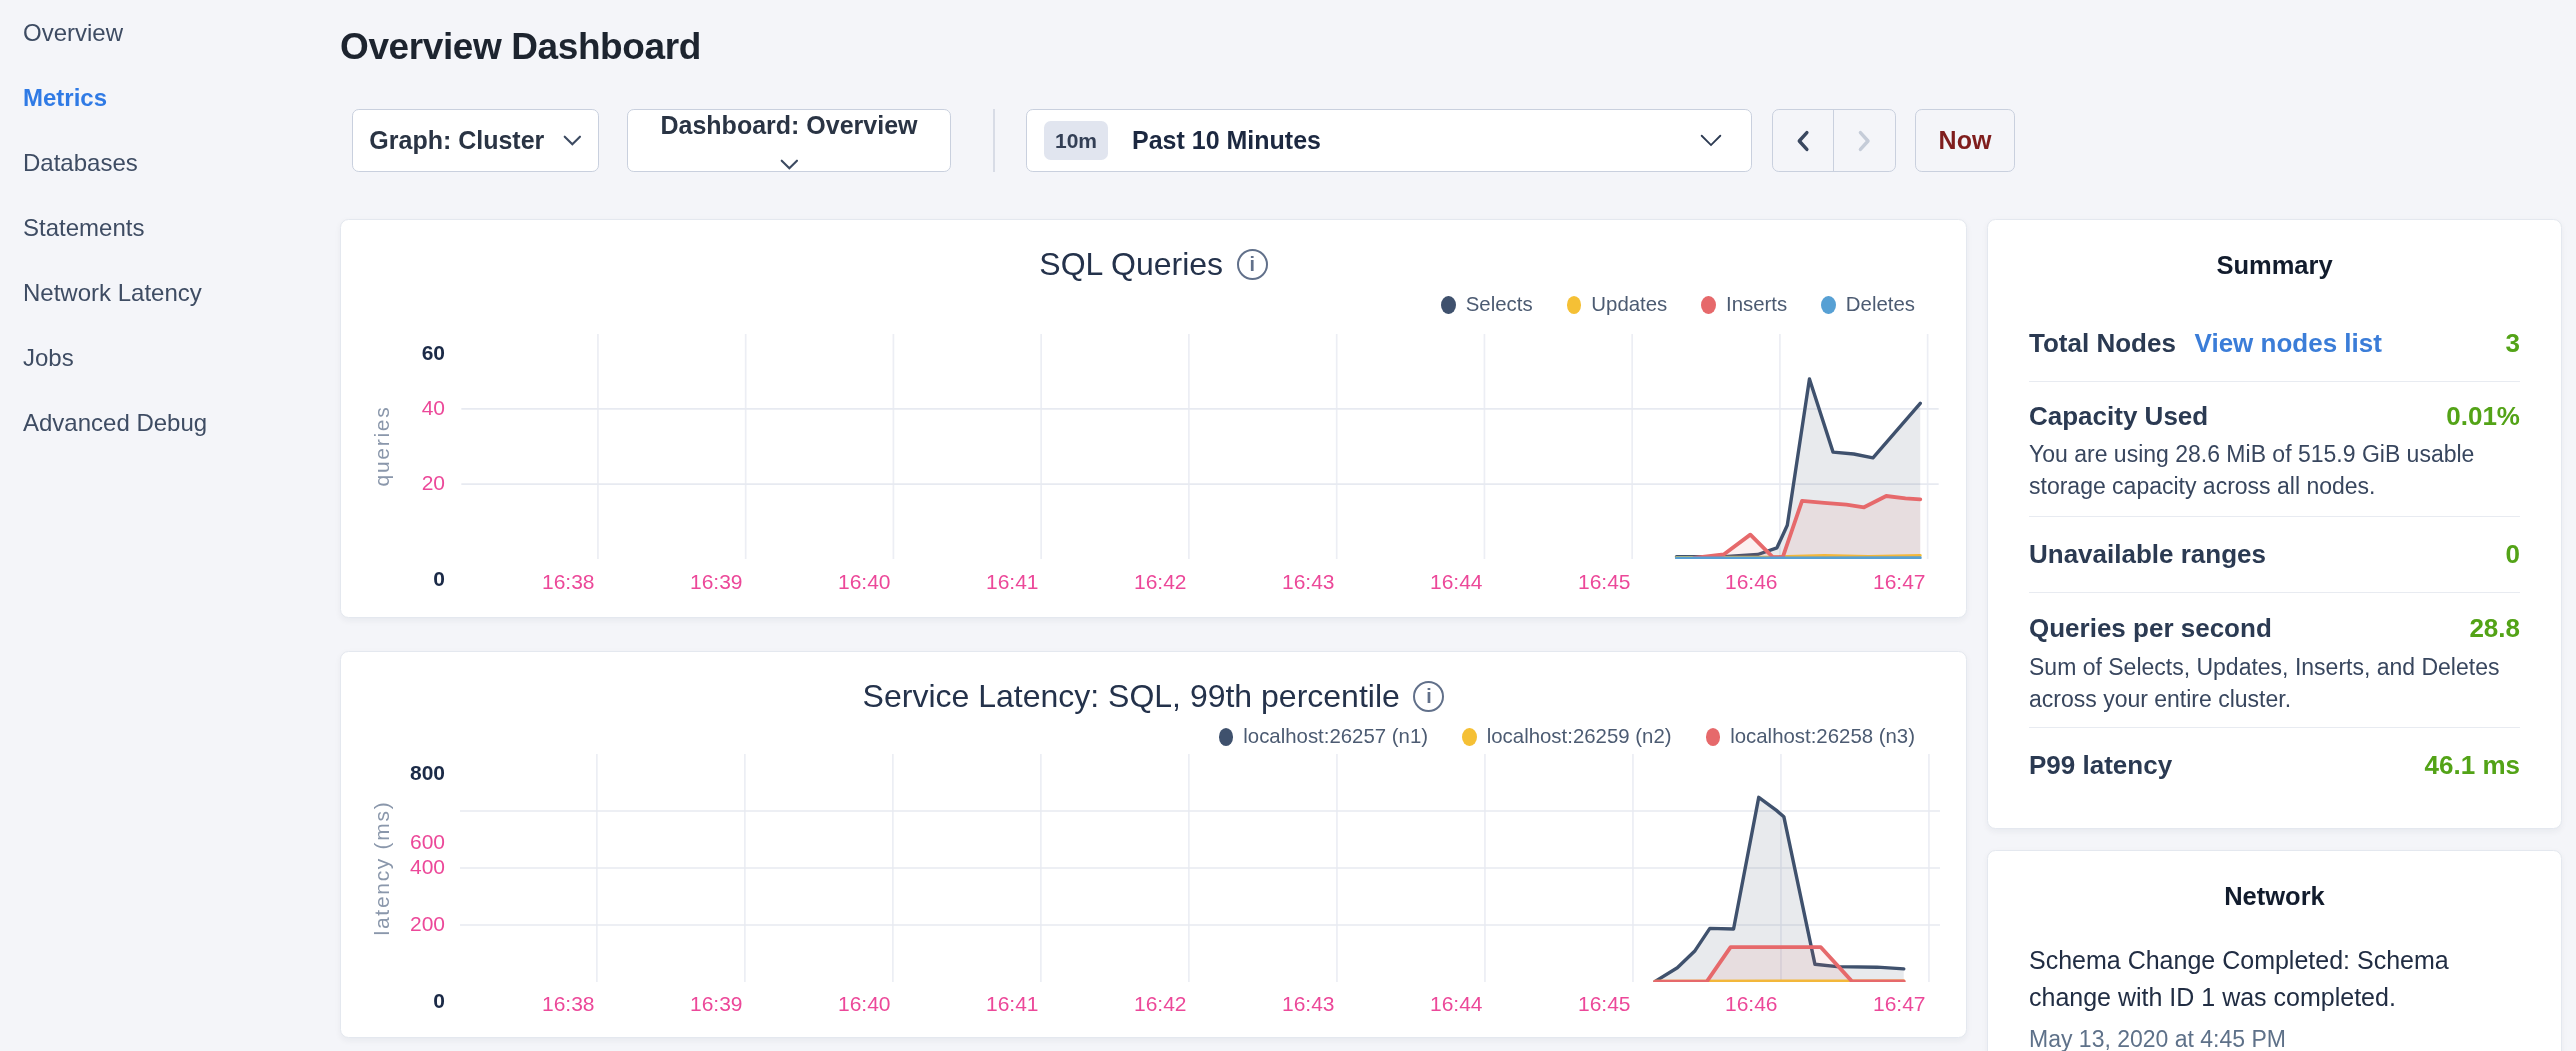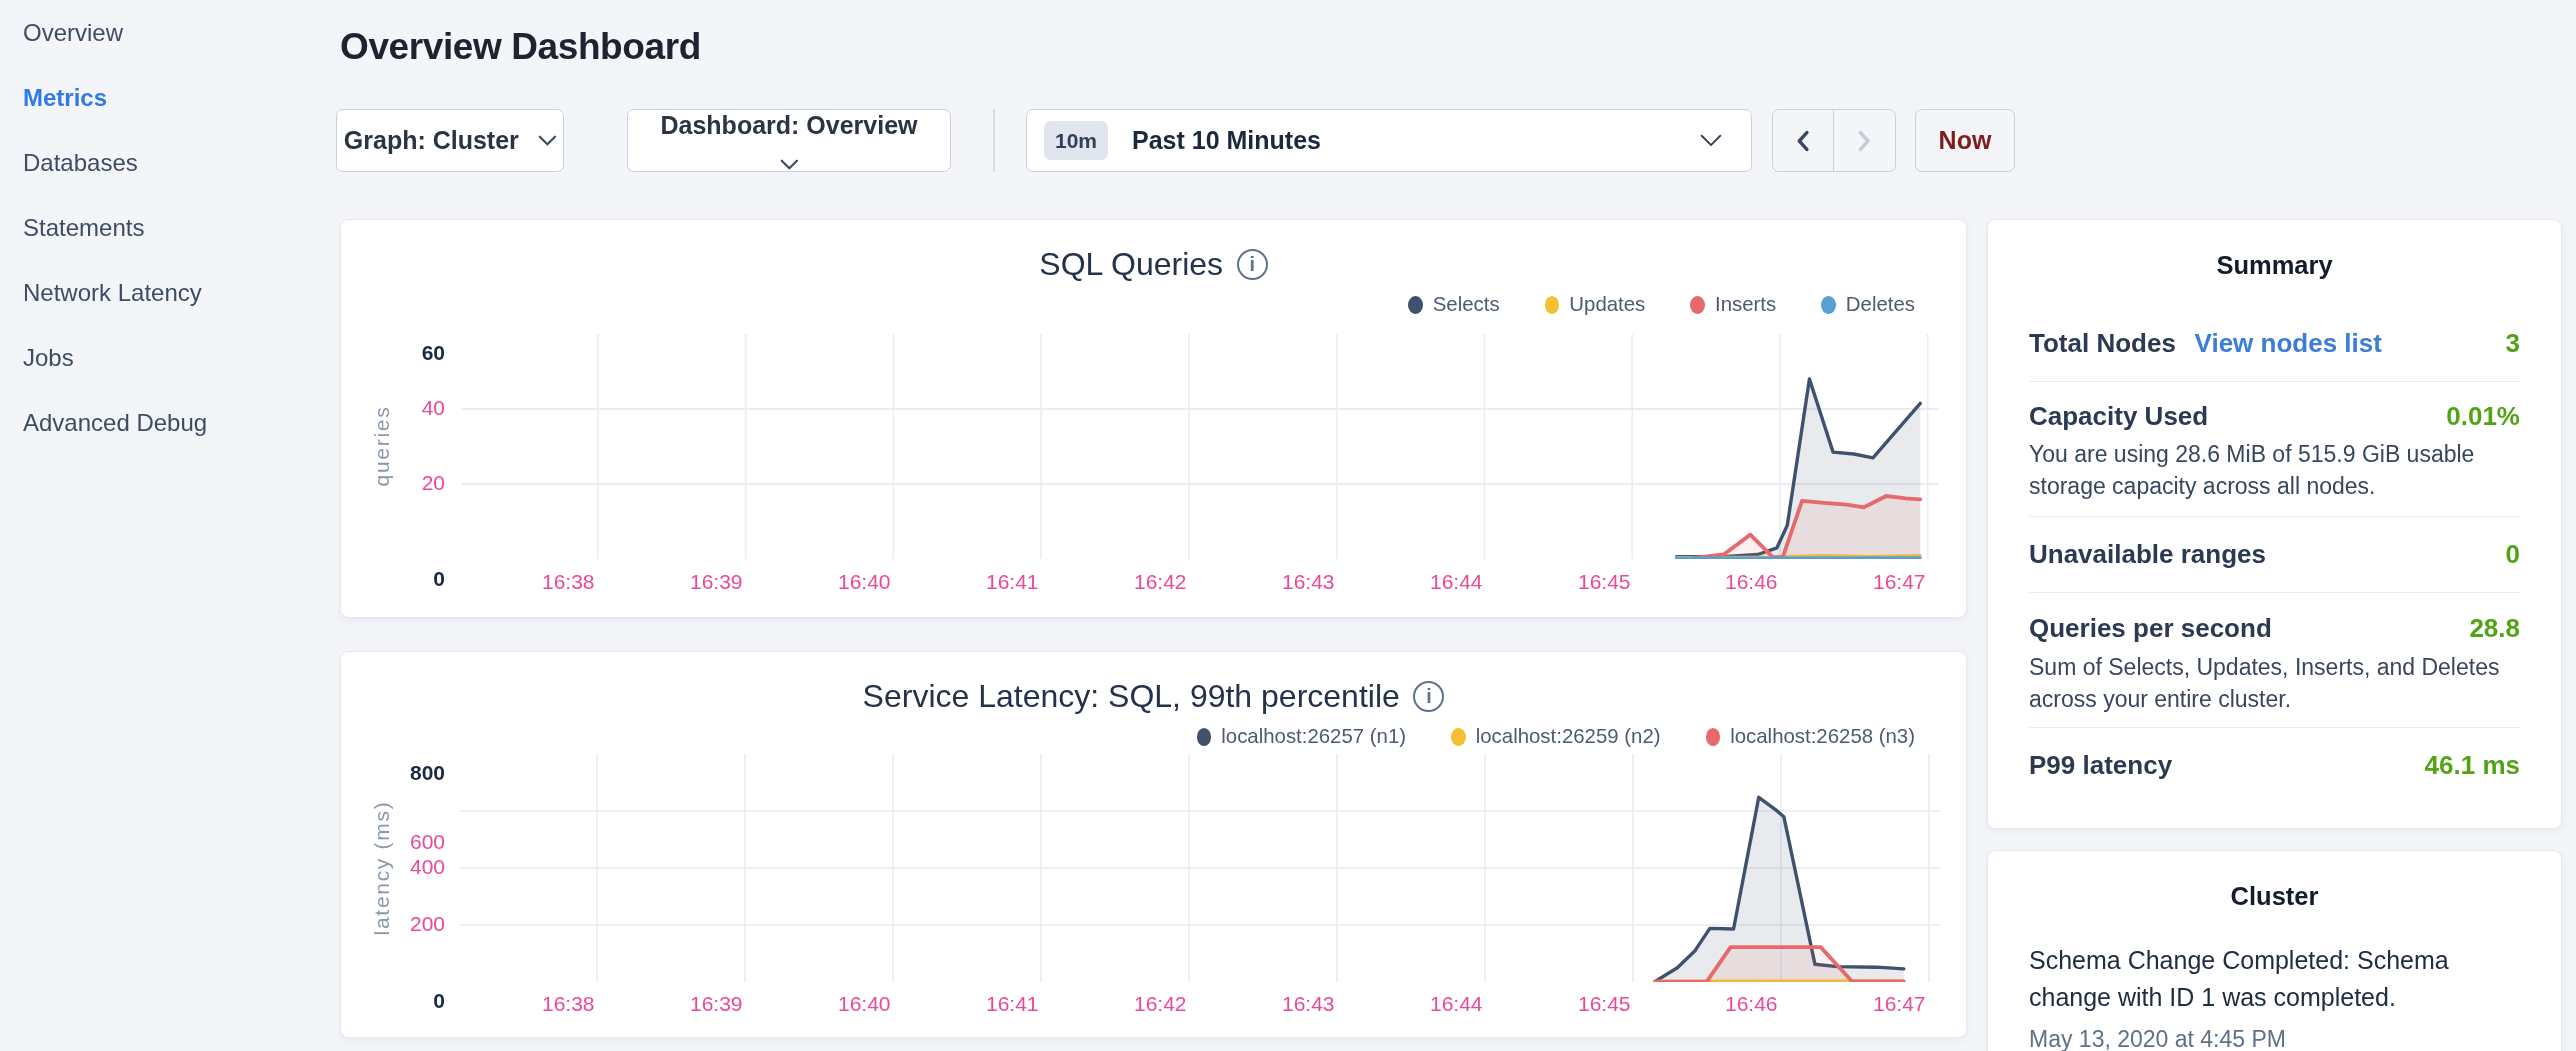--- a/index.html
+++ b/index.html
@@ -22,21 +22,21 @@
   .page-title {
     position:absolute; left:340px; top:25.5px;
     font-size:37px; font-weight:600; color:#1d242f; letter-spacing:-0.4px;
   }
   .btn {
     background:#fff; border:1.7px solid #c9d0de; border-radius:6.8px;
     display:flex; align-items:center; justify-content:center;
     font-size:25px; font-weight:700; color:#2a3444; cursor:pointer;
   }
   .dd { position:absolute; top:109px; height:63px; gap:18.7px; }
-  .dd-graph { left:336px; width:228px; }
+  .dd-graph { left:352px; width:247px; }
   .dd-dash  { left:627px; width:324px;flex-direction:column; }
   .vdiv { position:absolute; left:993px; top:109px; width:1.7px; height:63px; background:#d8dce6; }
   .timepicker {
     position:absolute; left:1026px; top:109px; width:726px; height:63px;
     background:#fff; border:1.7px solid #c9d0de; border-radius:6.8px;
     display:flex; align-items:center; cursor:pointer;
   }
   .tr-badge {
     margin-left:17px; background:#e1e5ef; border-radius:6.8px;
     padding:7.7px 11px; font-size:21px; font-weight:700; color:#333f55;
@@ -65,21 +65,21 @@
     display:flex; align-items:center; justify-content:center; gap:13.6px;
   }
   .chart-title { font-size:32px; font-weight:400; color:#24324b; }
   .info-icon {
     width:31px; height:31px; border:2.6px solid #61708a; border-radius:50%;
     display:inline-flex; align-items:center; justify-content:center;
     color:#61708a; font-size:19.6px; font-weight:600; cursor:pointer;
   }
   .legend {
     position:absolute; top:73px; right:51px;
-    display:flex; align-items:flex-end; gap:45px;
+    display:flex; align-items:flex-end; gap:34px;
     font-size:20.4px; color:#4c5b72;
   }
   .legend-item { display:flex; align-items:center; }
   .dot { width:14.5px; height:18px; border-radius:50%; margin-right:10.2px; display:inline-block; }
   .plot { position:absolute; left:119px; }
   .vgrid { stroke:#eceef4; stroke-width:2; }
   .hgrid { stroke:#e7eaf1; stroke-width:2; }
   .axis-label {
     position:absolute; font-size:21px; color:#8a97ab; letter-spacing:1.7px;
     transform:translate(-50%,-50%) rotate(-90deg); white-space:nowrap;
@@ -321,19 +321,19 @@
 
   <div class="srow r5 last">
     <div class="srow-head">
       <span class="slabel">P99 latency</span>
       <span class="sval">46.1 ms</span>
     </div>
   </div>
 </aside>
 
 <aside class="card panel events-card">
-  <h3>Cluster</h3>
+  <h3>Network</h3>
   <div>
     <p class="event-text">Schema Change Completed: Schema change with ID 1 was completed.</p>
     <div class="event-ts">May 13, 2020 at 4:45 PM</div>
   </div>
 </aside>
 
 
 </body></html>

